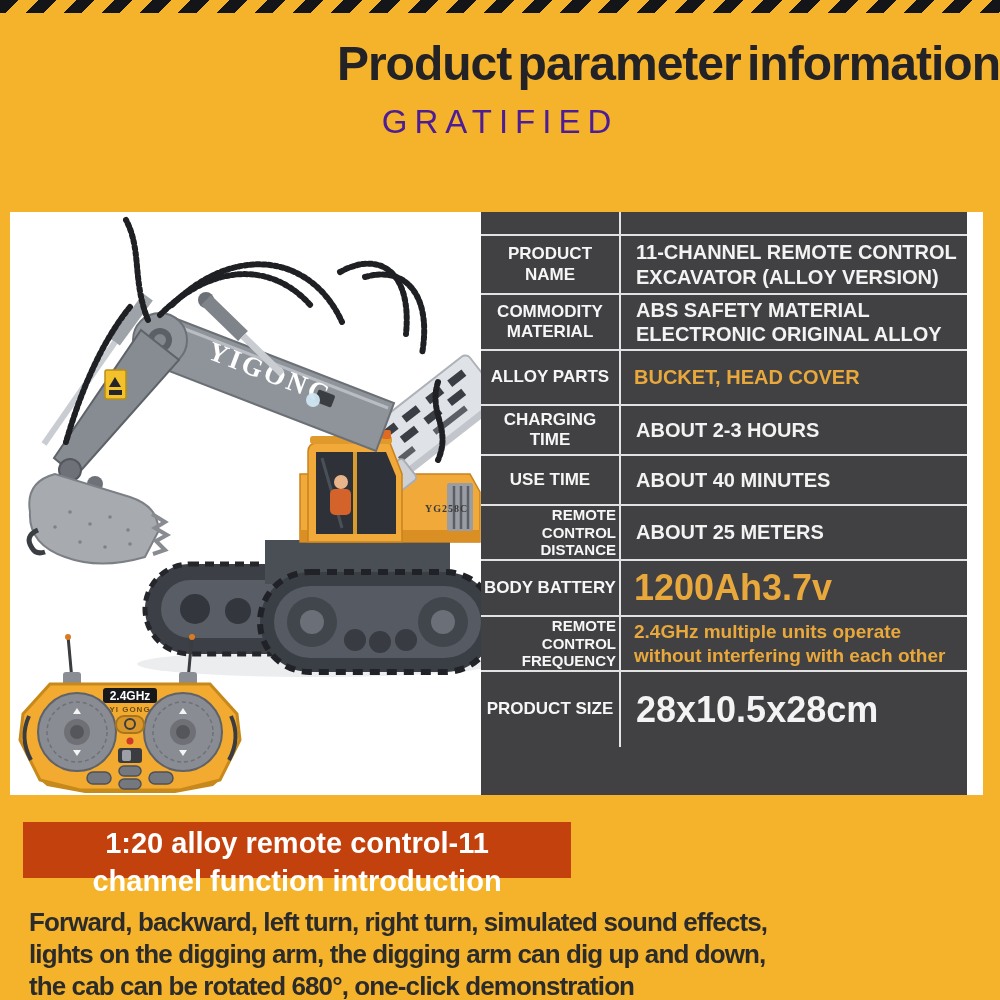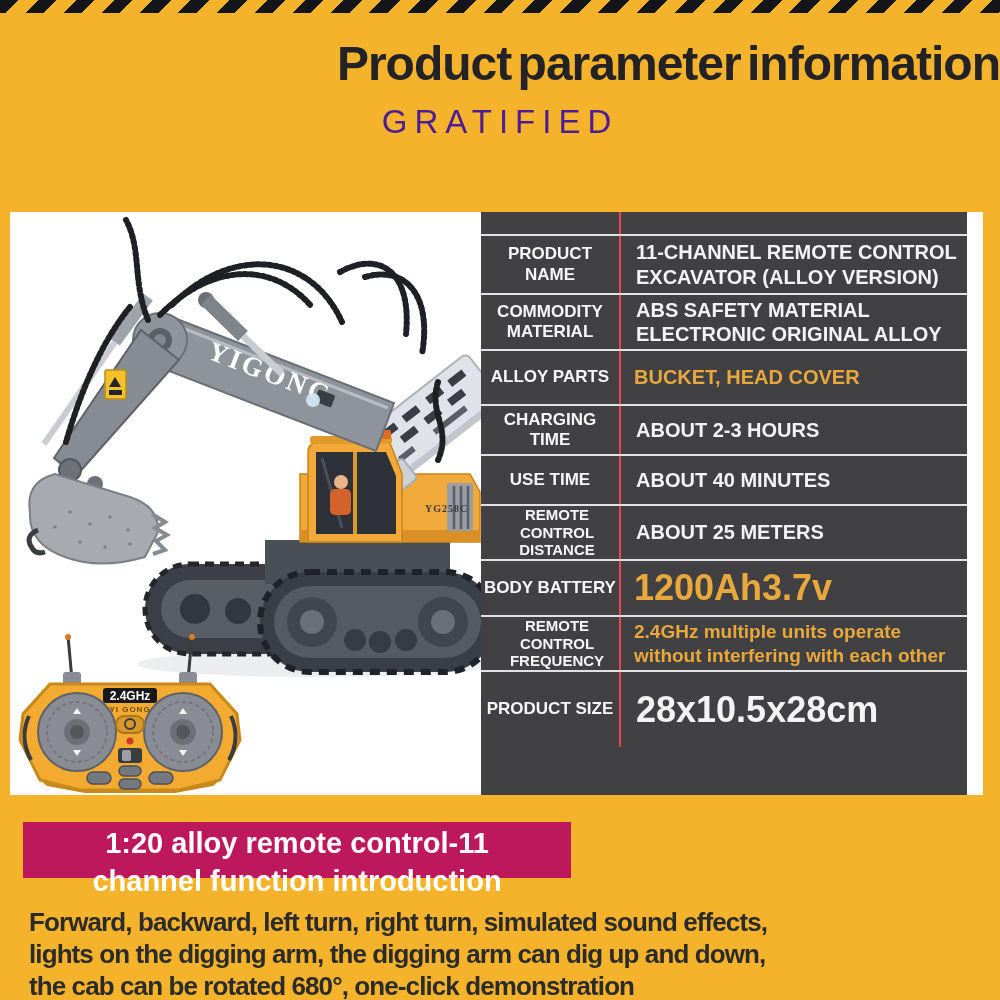--- a/index.html
+++ b/index.html
@@ -22,32 +22,32 @@
   .photo svg{position:absolute;}
 
   
   .spec{position:absolute;right:16px;top:0;width:486px;height:583px;background:#414143;
     display:flex;flex-direction:column;box-sizing:border-box;}
   .srow{display:flex;border-top:2px solid #E2E2E2;box-sizing:border-box;flex:0 0 auto;}
   .srow.cap{border-top:none;}
   .slabel{width:138px;flex:0 0 138px;display:flex;align-items:center;justify-content:center;
     text-align:center;color:#F6F6F6;font-size:17px;font-weight:700;line-height:1.18;
     padding:2px 3px;box-sizing:border-box;}
-  .svalue{flex:1;border-left:2px solid #ef4444;display:flex;align-items:center;
+  .svalue{flex:1;border-left:2px solid #e5e5e5;display:flex;align-items:center;
     color:#F3F3F3;font-size:20px;font-weight:600;line-height:1.22;
     padding:4px 8px 4px 15px;box-sizing:border-box;}
-  .slabel.left{justify-content:flex-start;text-align:center;padding-left:17px;}
+  .slabel.left{justify-content:flex-start;text-align:right;padding-left:17px;}
   .slabel.small{font-size:15px;}
   .svalue.accent{color:#E8A83C;padding-left:13px;}
   .svalue.lg{font-size:36px;font-weight:600;}
   .svalue.freq{font-size:19px;}
 
   
   .func-heading{position:absolute;left:23px;top:822px;width:548px;height:56px;
-    background:#be185d;color:#ffffff;font-size:29px;font-weight:700;
+    background:#c2410c;color:#ffffff;font-size:29px;font-weight:700;
     text-align:center;line-height:38px;padding-top:2px;box-sizing:border-box;}
   .func-body{position:absolute;left:29px;top:906px;width:960px;
     color:#2B2B2B;font-size:26px;font-weight:700;letter-spacing:-0.9px;line-height:32px;}
 </style>
 </head>
 <body>
 
 <div class="hazard"></div>
 
 <div class="title">Product parameter information</div>

